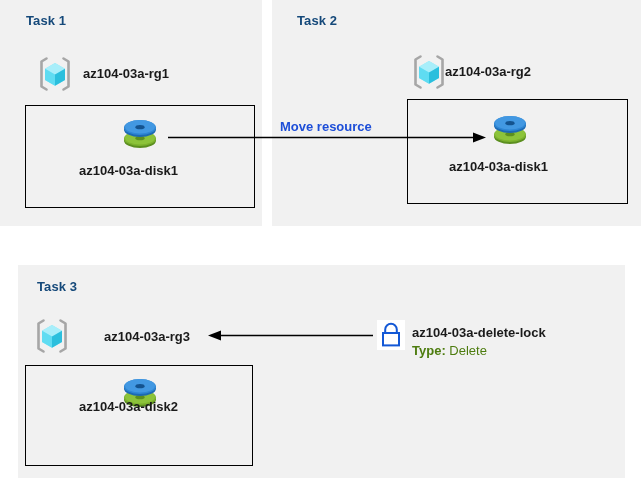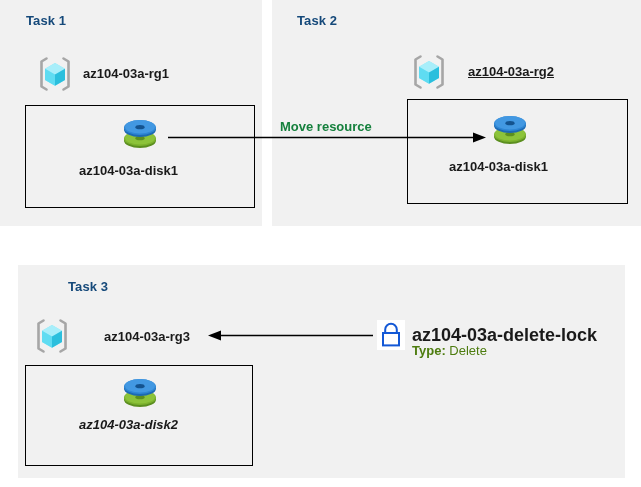--- a/index.html
+++ b/index.html
@@ -67,27 +67,27 @@
     font-size: 13px;
     font-weight: bold;
     color: #1a1a1a;
     white-space: nowrap;
   }
 
   .edge-label {
     position: absolute;
     font-size: 13px;
     font-weight: bold;
-    color: #15803d;
+    color: #1d4ed8;
     white-space: nowrap;
   }
 
   .lock-title {
     position: absolute;
-    font-size: 18px;
+    font-size: 13px;
     font-weight: bold;
     color: #1a1a1a;
     white-space: nowrap;
   }
   .lock-type {
     position: absolute;
     font-size: 13px;
     color: #4d7c0f;
     white-space: nowrap;
   }
@@ -140,21 +140,21 @@
 <div class="rg-icon" style="left:409px; top:52px;">
   <svg width="40" height="40" viewBox="0 0 40 40">
     <path d="M11.5 4.5 L6.5 7.5 L6.5 32.5 L11.5 35.5" fill="none" stroke="#a6a6a6" stroke-width="2.6" stroke-linecap="round" stroke-linejoin="round"></path>
     <path d="M28.5 4.5 L33.5 7.5 L33.5 32.5 L28.5 35.5" fill="none" stroke="#a6a6a6" stroke-width="2.6" stroke-linecap="round" stroke-linejoin="round"></path>
     <polygon points="20,9 30,14.7 30,26 20,31.7 10,26 10,14.7" fill="#8ce8f7"></polygon>
     <polygon points="20,9 30,14.7 20,20.4 10,14.7" fill="#a8eefa"></polygon>
     <polygon points="20,20.4 30,14.7 30,26 20,31.7" fill="#2bbfdd"></polygon>
     <polygon points="20,20.4 10,14.7 10,26 20,31.7" fill="#5fdcf2"></polygon>
   </svg>
 </div>
-<div class="node-label" style="left:468px; top:64px;text-decoration:underline;">az104-03a-rg2</div>
+<div class="node-label" style="left:445px; top:64px;">az104-03a-rg2</div>
 
 <div class="inner-box" style="left:407px; top:99px; width:221px; height:105px;"></div>
 
 <div class="disk-icon" style="left:488px; top:110px;">
   <svg width="44" height="42" viewBox="0 0 44 42">
     <ellipse cx="22" cy="26.5" rx="16" ry="7.6" fill="#5c8f20"></ellipse>
     <ellipse cx="22" cy="24.5" rx="16" ry="7.6" fill="#7cb22e"></ellipse>
     <ellipse cx="22" cy="23.8" rx="15" ry="6.8" fill="#8cc33a"></ellipse>
     <ellipse cx="22" cy="24.2" rx="4.6" ry="2.1" fill="#5c8f20"></ellipse>
     <ellipse cx="22" cy="15.5" rx="16" ry="7.6" fill="#1d6ab3"></ellipse>
@@ -169,21 +169,21 @@
 
 <div class="connector" style="left:168px; top:128px;">
   <svg width="320" height="20" viewBox="0 0 320 20">
     <line x1="0" y1="9.5" x2="307" y2="9.5" stroke="#000000" stroke-width="1.5"></line>
     <polygon points="318,9.5 305,4.6 305,14.4" fill="#000000"></polygon>
   </svg>
 </div>
 
 <div class="panel" style="left:18px; top:265px; width:607px; height:213px;"></div>
 
-<div class="task-title" style="left:37px; top:279px;margin-left:31px;">Task 3</div>
+<div class="task-title" style="left:37px; top:279px;">Task 3</div>
 
 <div class="rg-icon" style="left:32px; top:316px;">
   <svg width="40" height="40" viewBox="0 0 40 40">
     <path d="M11.5 4.5 L6.5 7.5 L6.5 32.5 L11.5 35.5" fill="none" stroke="#a6a6a6" stroke-width="2.6" stroke-linecap="round" stroke-linejoin="round"></path>
     <path d="M28.5 4.5 L33.5 7.5 L33.5 32.5 L28.5 35.5" fill="none" stroke="#a6a6a6" stroke-width="2.6" stroke-linecap="round" stroke-linejoin="round"></path>
     <polygon points="20,9 30,14.7 30,26 20,31.7 10,26 10,14.7" fill="#8ce8f7"></polygon>
     <polygon points="20,9 30,14.7 20,20.4 10,14.7" fill="#a8eefa"></polygon>
     <polygon points="20,20.4 30,14.7 30,26 20,31.7" fill="#2bbfdd"></polygon>
     <polygon points="20,20.4 10,14.7 10,26 20,31.7" fill="#5fdcf2"></polygon>
   </svg>
@@ -197,21 +197,21 @@
     <ellipse cx="22" cy="26.5" rx="16" ry="7.6" fill="#5c8f20"></ellipse>
     <ellipse cx="22" cy="24.5" rx="16" ry="7.6" fill="#7cb22e"></ellipse>
     <ellipse cx="22" cy="23.8" rx="15" ry="6.8" fill="#8cc33a"></ellipse>
     <ellipse cx="22" cy="24.2" rx="4.6" ry="2.1" fill="#5c8f20"></ellipse>
     <ellipse cx="22" cy="15.5" rx="16" ry="7.6" fill="#1d6ab3"></ellipse>
     <ellipse cx="22" cy="13.5" rx="16" ry="7.6" fill="#2e86d4"></ellipse>
     <ellipse cx="22" cy="12.8" rx="15" ry="6.8" fill="#4298e2"></ellipse>
     <ellipse cx="22" cy="13.2" rx="4.6" ry="2.1" fill="#14538f"></ellipse>
   </svg>
 </div>
-<div class="node-label" style="left:79px; top:417px;font-style:italic;">az104-03a-disk2</div>
+<div class="node-label" style="left:79px; top:399px;">az104-03a-disk2</div>
 
 <div class="connector" style="left:208px; top:327px;">
   <svg width="165" height="18" viewBox="0 0 165 18">
     <line x1="12" y1="8.5" x2="165" y2="8.5" stroke="#000000" stroke-width="1.5"></line>
     <polygon points="0,8.5 13,3.6 13,13.4" fill="#000000"></polygon>
   </svg>
 </div>
 
 <div class="lock-icon" style="left:377px; top:320px;">
   <svg width="28" height="30" viewBox="0 0 28 30">

